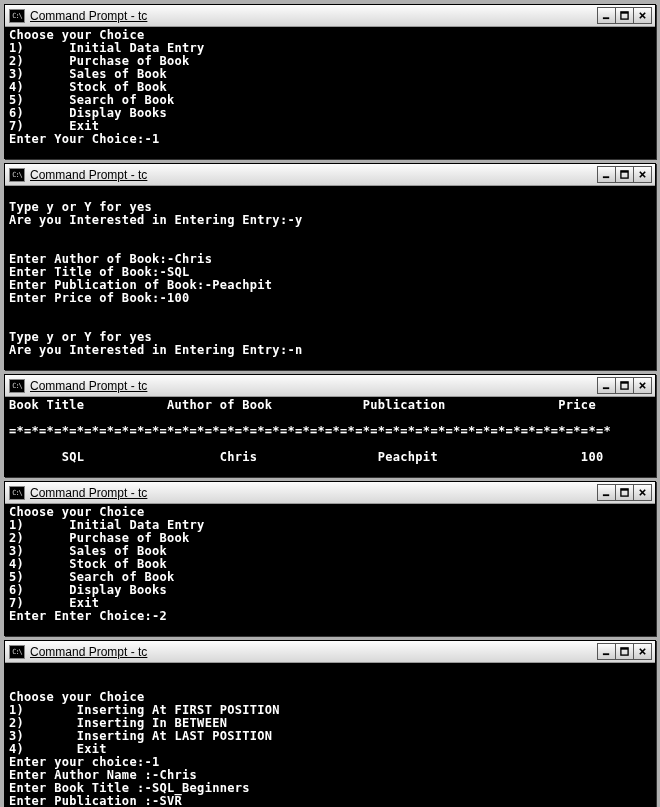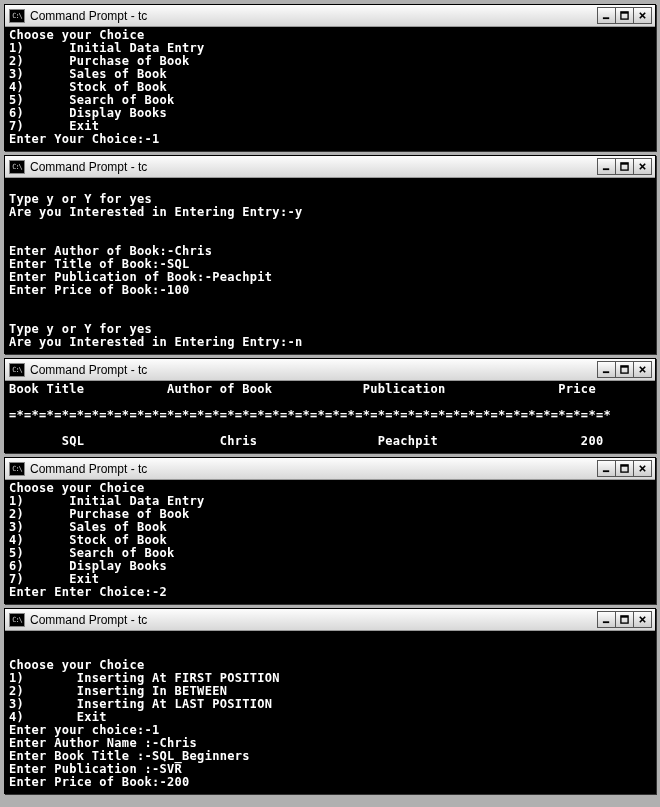--- a/index.html
+++ b/index.html
@@ -34,41 +34,41 @@
     margin-right: 5px;
     display: flex;
     align-items: center;
     justify-content: center;
     font-size: 7px;
     color: #ccc;
     font-family: monospace;
     letter-spacing: -1px;
     position: relative;
   }
-  .title-text { flex: 1; }
+  .title-text { flex: 1; text-decoration: underline; }
   .window-controls { display: flex; gap: 0; }
   .win-btn {
     width: 19px;
     height: 17px;
     background: linear-gradient(to bottom, #fdfdfd 0%, #e5e5e5 50%, #cfcfcf 100%);
     border: 1px solid #555;
     display: flex;
     align-items: center;
     justify-content: center;
     cursor: pointer;
     margin-left: -1px;
   }
   .win-btn svg { width: 9px; height: 9px; }
   .console {
     background: #000;
     color: #fff;
     font-family: "Lucida Console", Monaco, monospace;
     font-size: 12px;
     line-height: 13px;
-    padding: 2px 4px 4px 4px;
+    padding: 2px 4px 12px 4px;
     white-space: pre;
     overflow: hidden;
     font-weight: bold;
     letter-spacing: 0.3px;
   }
 </style>
 </head>
 <body>
 
 <div id="root">
@@ -138,21 +138,21 @@
               <rect x="1" y="1" width="8" height="2" fill="#000"></rect>
             </svg>
           </div>
           <div class="win-btn">
             <svg viewBox="0 0 10 10">
               <path d="M2 2 L8 8 M8 2 L2 8" stroke="#000" stroke-width="1.8"></path>
             </svg>
           </div>
         </div>
       </div>
-      <div class="console"><div>Book Title           Author of Book            Publication               Price</div><div>&nbsp;</div><div>=*=*=*=*=*=*=*=*=*=*=*=*=*=*=*=*=*=*=*=*=*=*=*=*=*=*=*=*=*=*=*=*=*=*=*=*=*=*=*=*</div><div>&nbsp;</div><div>       SQL                  Chris                Peachpit                   200</div></div>
+      <div class="console"><div>Book Title           Author of Book            Publication               Price</div><div>&nbsp;</div><div>=*=*=*=*=*=*=*=*=*=*=*=*=*=*=*=*=*=*=*=*=*=*=*=*=*=*=*=*=*=*=*=*=*=*=*=*=*=*=*=*</div><div>&nbsp;</div><div>       SQL                  Chris                Peachpit                   100</div></div>
     </div>
     <div class="window">
       <div class="titlebar">
         <div class="title-icon">C:\</div>
         <span class="title-text">Command Prompt - tc</span>
         <div class="window-controls">
           <div class="win-btn">
             <svg viewBox="0 0 10 10">
               <rect x="1" y="7" width="7" height="2" fill="#000"></rect>
             </svg>

